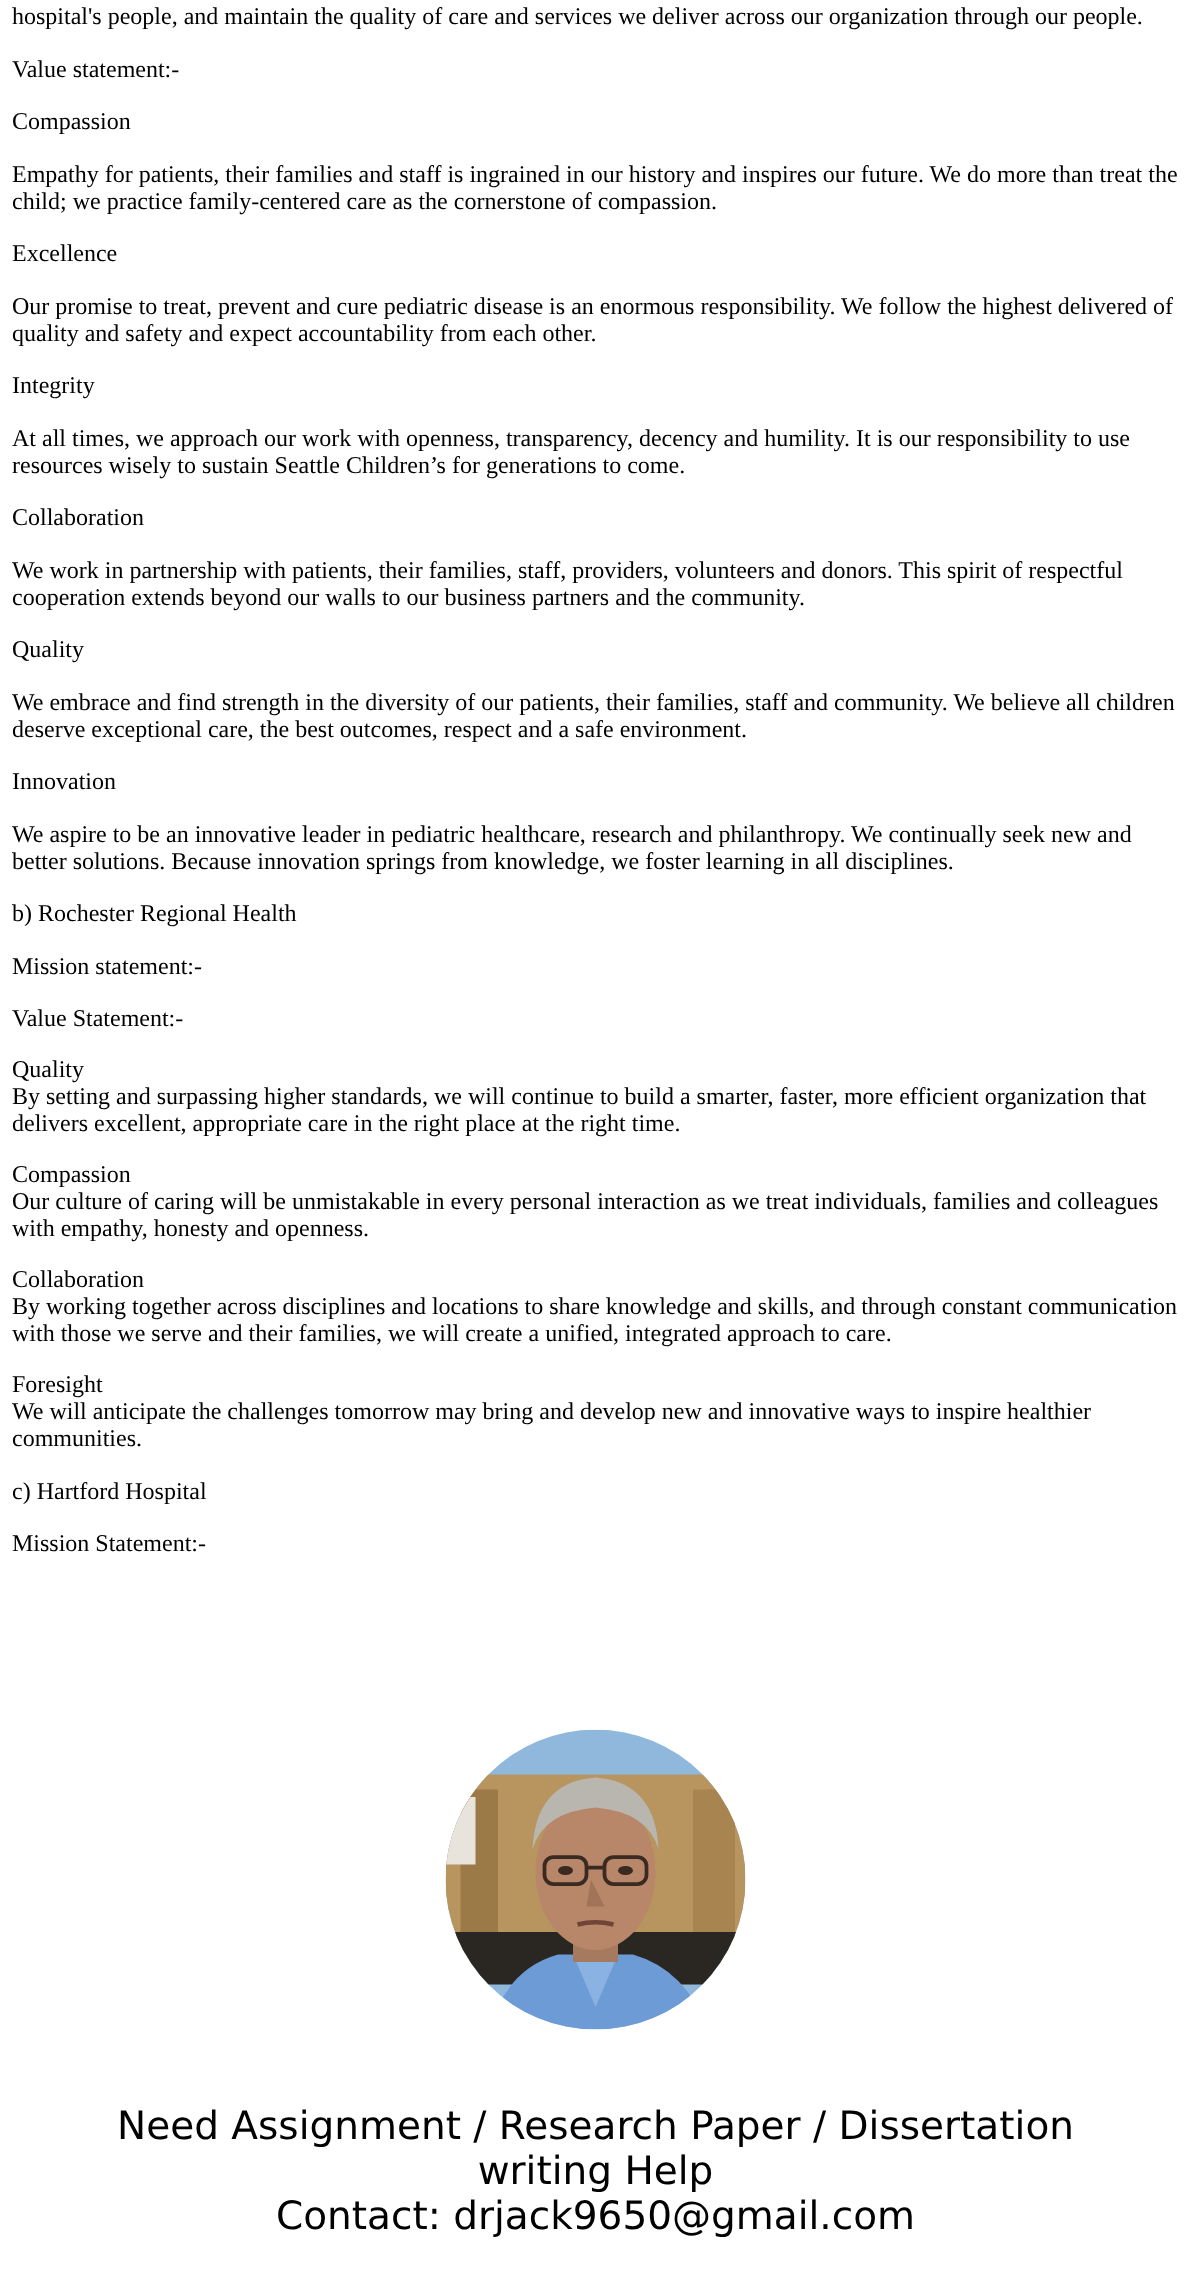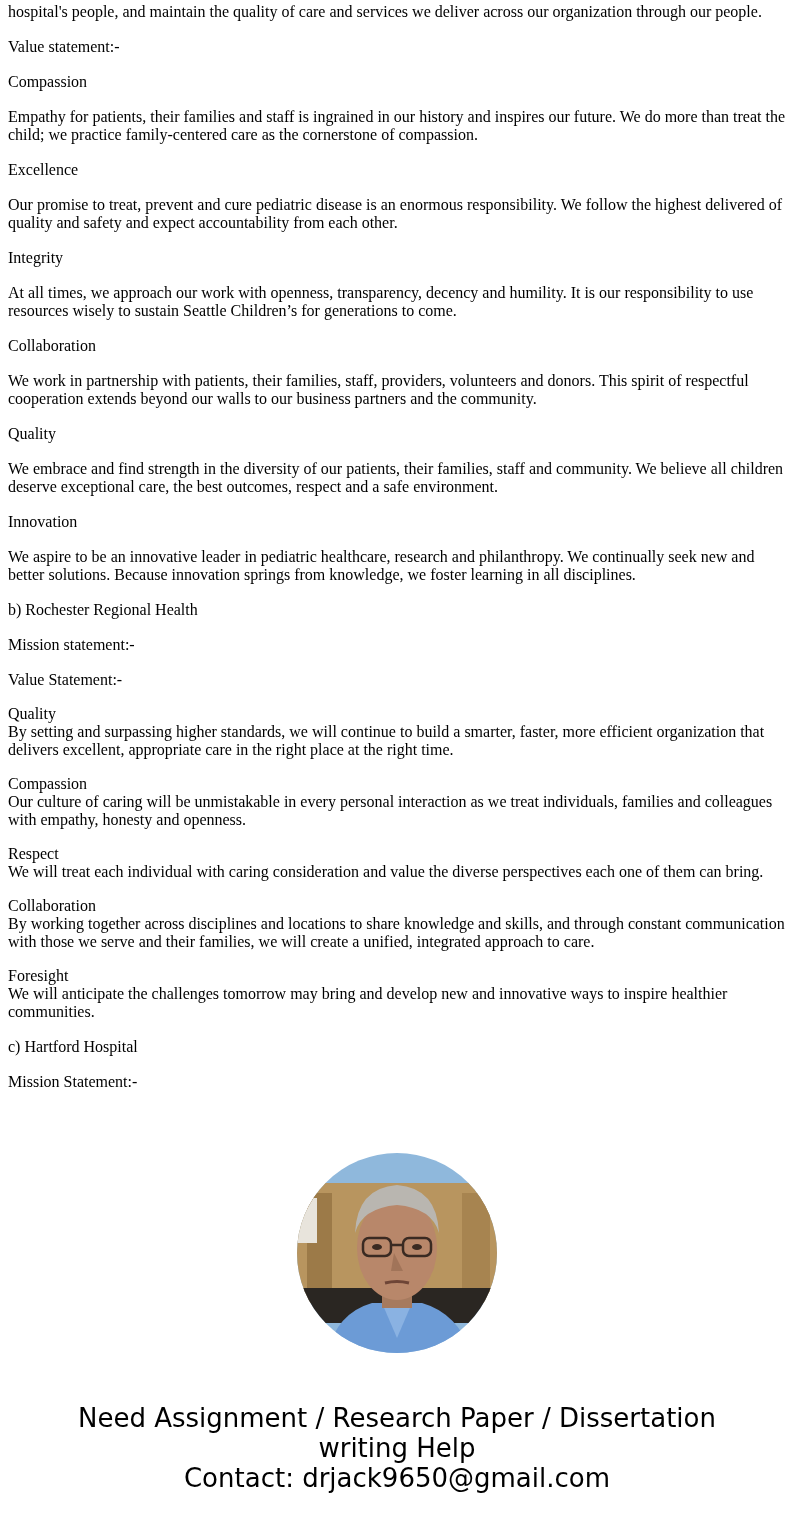--- a/index.html
+++ b/index.html
@@ -57,24 +57,20 @@
 
   <div class="value-block">
     <span class="vh">Quality</span>
     <span class="vd">By setting and surpassing higher standards, we will continue to build a smarter, faster, more efficient organization that delivers excellent, appropriate care in the right place at the right time.</span>
   </div>
   <div class="value-block">
     <span class="vh">Compassion</span>
     <span class="vd">Our culture of caring will be unmistakable in every personal interaction as we treat individuals, families and colleagues with empathy, honesty and openness.</span>
   </div>
   <div class="value-block">
-    <span class="vh">Respect</span>
-    <span class="vd">We will treat each individual with caring consideration and value the diverse perspectives each one of them can bring.</span>
-  </div>
-  <div class="value-block">
     <span class="vh">Collaboration</span>
     <span class="vd">By working together across disciplines and locations to share knowledge and skills, and through constant communication with those we serve and their families, we will create a unified, integrated approach to care.</span>
   </div>
   <div class="value-block">
     <span class="vh">Foresight</span>
     <span class="vd">We will anticipate the challenges tomorrow may bring and develop new and innovative ways to inspire healthier communities.</span>
   </div>
 
   <p>c) Hartford Hospital</p>
   <p>Mission Statement:-</p>

